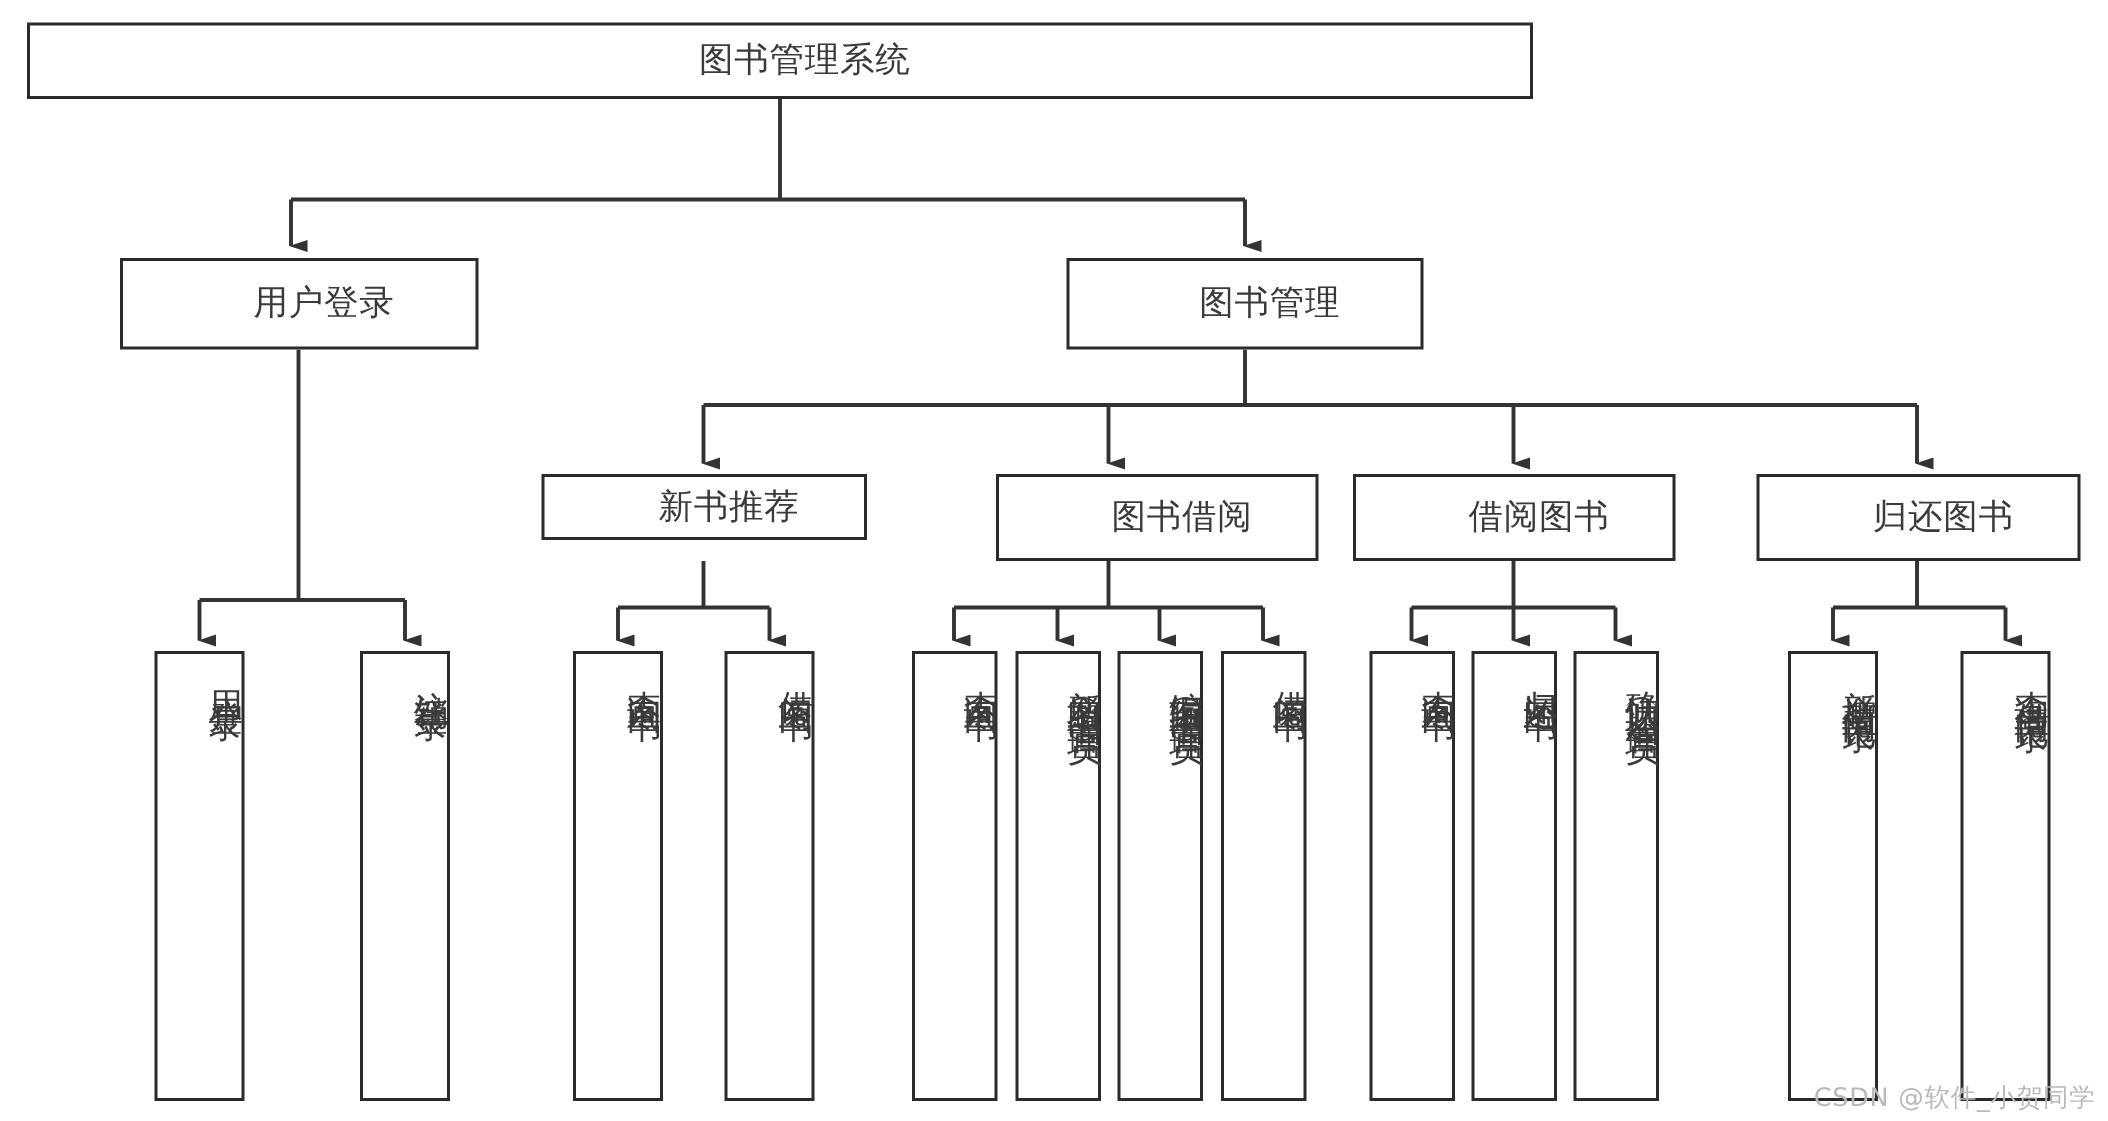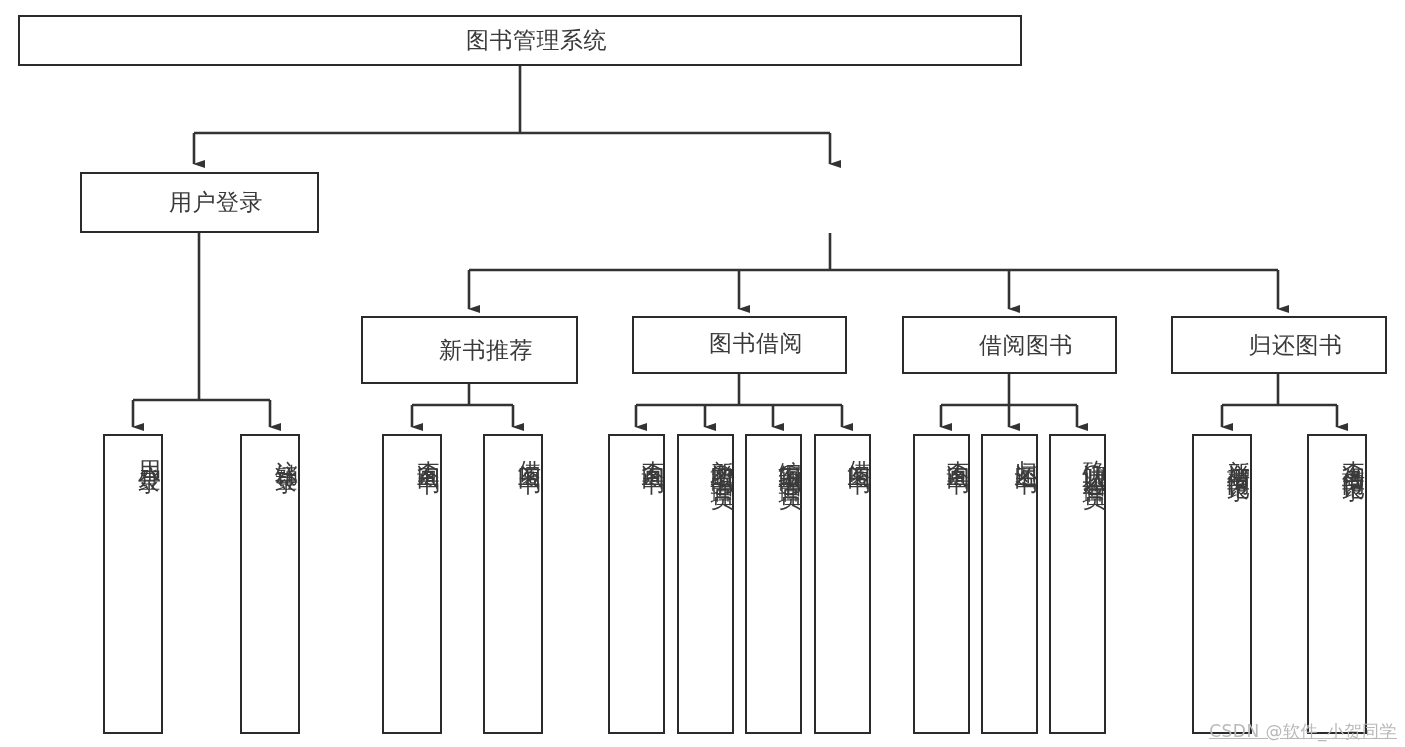--- a/index.html
+++ b/index.html
@@ -62,21 +62,20 @@
     white-space: nowrap;
   }
   #watermark {
     position: absolute;
     right: 8px;
     bottom: 4px;
     font-size: 17px;
     color: #b9b9b9;
     letter-spacing: 0.5px;
     white-space: nowrap;
-    text-decoration: underline;
   }
 </style>
 </head>
 <body>
 
 <div id="canvas">
 
   <svg class="wires" viewBox="0 0 1405 747">
     <defs>
       <marker id="arw" markerWidth="10" markerHeight="12" refX="4.2" refY="11" orient="auto" markerUnits="userSpaceOnUse">
@@ -127,25 +126,28 @@
     </g>
   </svg>
 
   <div class="node horiz" id="node-root" style="left:18px; top:15px; width:1004px; height:51px;">
     <span class="label">图书管理系统</span>
   </div>
 
   <div class="node horiz" style="left:80px; top:172px; width:239px; height:61px;">
     <span class="label">用户登录</span>
   </div>
-
-  <div class="node horiz" style="left:361px; top:316px; width:217px; height:68px;justify-content:center;">
+  <div class="node horiz" style="left:711px; top:172px; width:238px; height:61px;">
+    <span class="label">图书管理</span>
+  </div>
+
+  <div class="node horiz" style="left:361px; top:316px; width:217px; height:44px;justify-content:center;">
     <span class="label">新书推荐</span>
   </div>
-  <div class="node horiz" style="left:632px; top:316px; width:215px; height:58px;font-family:Liberation Mono, monospace;">
+  <div class="node horiz" style="left:664px; top:316px; width:215px; height:58px;">
     <span class="label">图书借阅</span>
   </div>
   <div class="node horiz" style="left:902px; top:316px; width:215px; height:58px;">
     <span class="label">借阅图书</span>
   </div>
   <div class="node horiz" style="left:1171px; top:316px; width:216px; height:58px;">
     <span class="label">归还图书</span>
   </div>
 
   <div class="node vert" style="left:103px; top:434px; width:60px; height:300px;">

